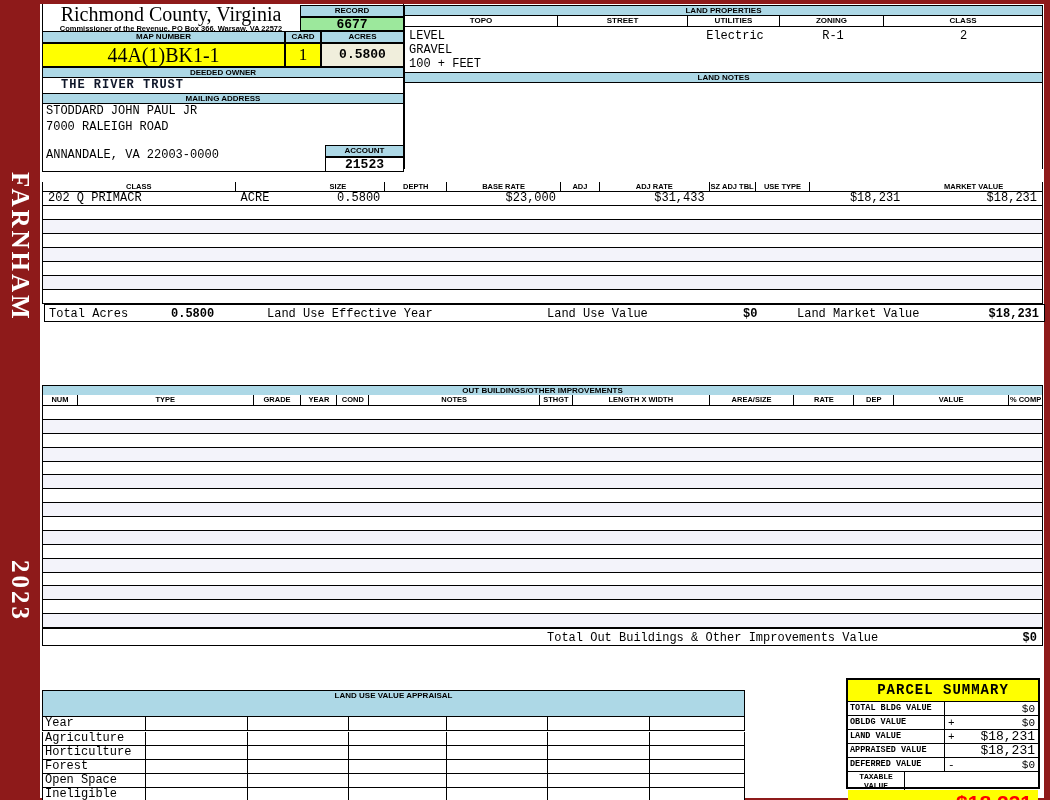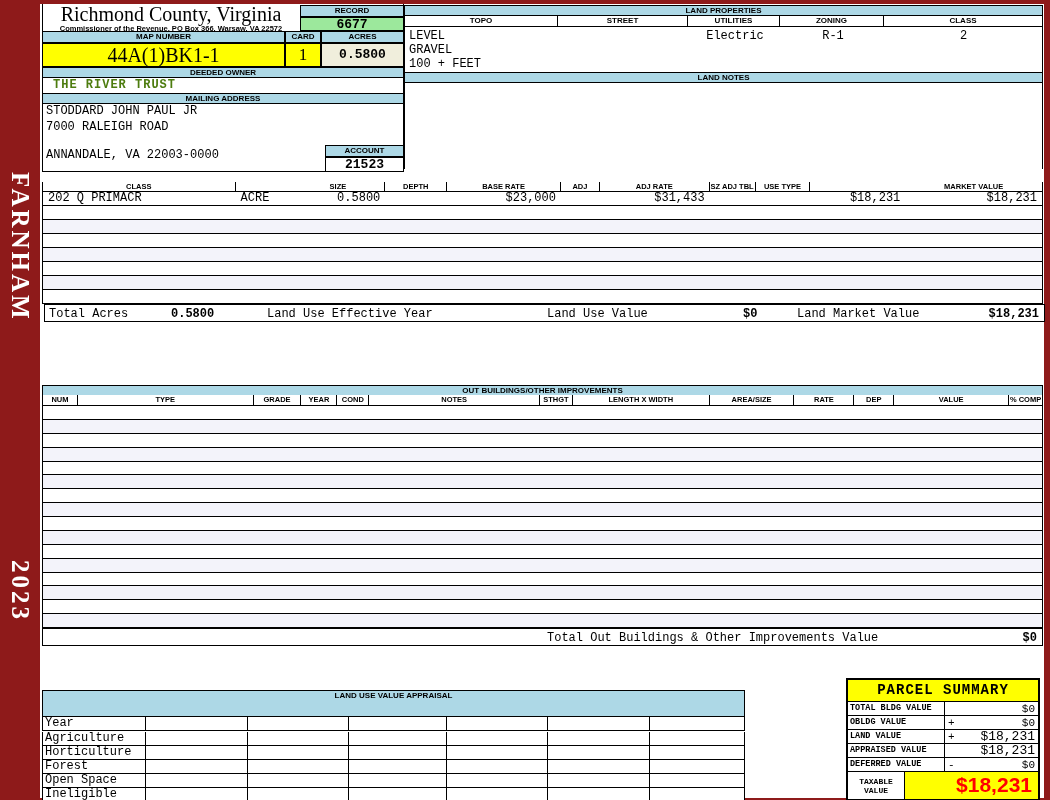--- a/index.html
+++ b/index.html
@@ -29,22 +29,22 @@
   .map-head { left:2px; top:27px; width:243px; height:12px; }
   .card-head { left:245px; top:27px; width:36px; height:12px; }
   .acres-head { left:281px; top:27px; width:83px; height:12px; }
   .map-val { left:2px; top:39px; width:243px; height:24px; background:#FFFF00; border:1px solid #000;
              font-family:"Liberation Serif",serif; font-size:20px; text-align:center; line-height:22px; }
   .card-val { left:245px; top:39px; width:36px; height:24px; background:#FFFF00; border:1px solid #000;
               font-family:"Liberation Serif",serif; font-size:17px; text-align:center; line-height:22px; }
   .acres-val { left:281px; top:39px; width:83px; height:24px; background:#F0EEDC; border:1px solid #000;
                font:bold 13px "Liberation Mono",monospace; text-align:center; line-height:22px; }
   .owner-head { left:2px; top:63px; width:362px; height:11px; }
-  .owner-val { left:2px; top:74px; width:362px; height:15px; padding-left:11px;
-               font:bold 12px "Liberation Mono",monospace; color:#4d7c0f; letter-spacing:1px; }
+  .owner-val { left:2px; top:74px; width:362px; height:15px; padding-left:19px;
+               font:bold 12px "Liberation Mono",monospace; color:#0f172a; letter-spacing:1px; }
   .mail-head { left:2px; top:89px; width:362px; height:11px; }
   .addr-line { left:2px; width:320px; height:14px; padding-left:4px;
                font:12px "Liberation Mono",monospace; }
   .account-head { left:285px; top:141px; width:79px; height:12px; }
   .account-val { left:285px; top:153px; width:79px; height:15px; border:1px solid #000;
                  font:bold 13px "Liberation Mono",monospace; text-align:center; line-height:13px; }
 
   
   .right-panel { left:364px; top:1px; width:639px; height:164px; border:1px solid #000; }
   .rp-bar { position:absolute; left:-1px; top:-1px; width:639px; height:11px; }
@@ -96,21 +96,21 @@
   
   .parcel { left:806px; top:674px; width:194px; border:2px solid #000; background:#fff; }
   .parcel-title { height:22px; background:#FFFF00; border-bottom:1px solid #000;
                   font:bold 14px "Liberation Mono",monospace; text-align:center; line-height:21px; letter-spacing:1px; }
   .p-row { display:flex; height:14px; border-bottom:1px solid #000; }
   .p-label { width:97px; border-right:1px solid #000; font:bold 8.5px "Liberation Mono",monospace;
              line-height:13px; padding-left:2px; white-space:nowrap; overflow:hidden; }
   .p-valwrap { flex:1; display:flex; justify-content:space-between; align-items:center;
                font:11px "Liberation Mono",monospace; padding:0 3px; }
   .p-valwrap .amt.big { font-size:13px; }
-  .p-tax { display:flex; height:27px; }
+  .p-tax { display:flex; height:15px;flex-direction:column; }
   .p-tax-label { width:57px; border-right:1px solid #000; font:bold 8px "Liberation Mono",monospace;
                  text-align:center; line-height:9px; display:flex; align-items:center; justify-content:center; }
   .p-tax-val { flex:1; background:#FFFF00; color:#FF0000; font:bold 21px "Liberation Sans",sans-serif;
                text-align:right; line-height:26px; padding-right:6px; }
 </style>
 </head>
 <body>
 
 <div class="page">
 

